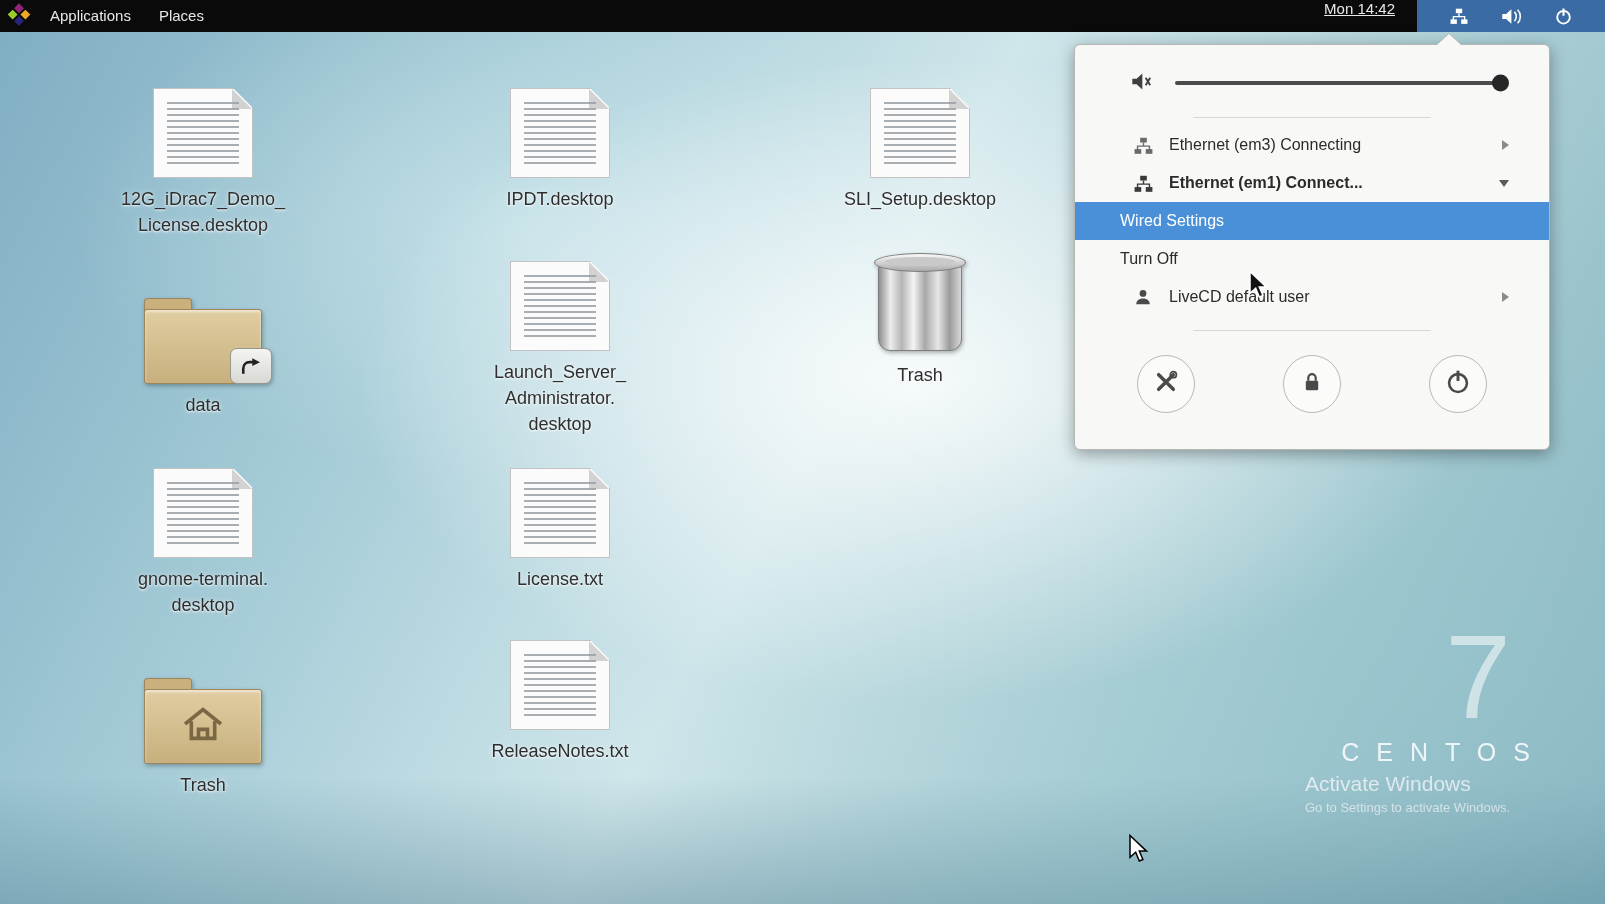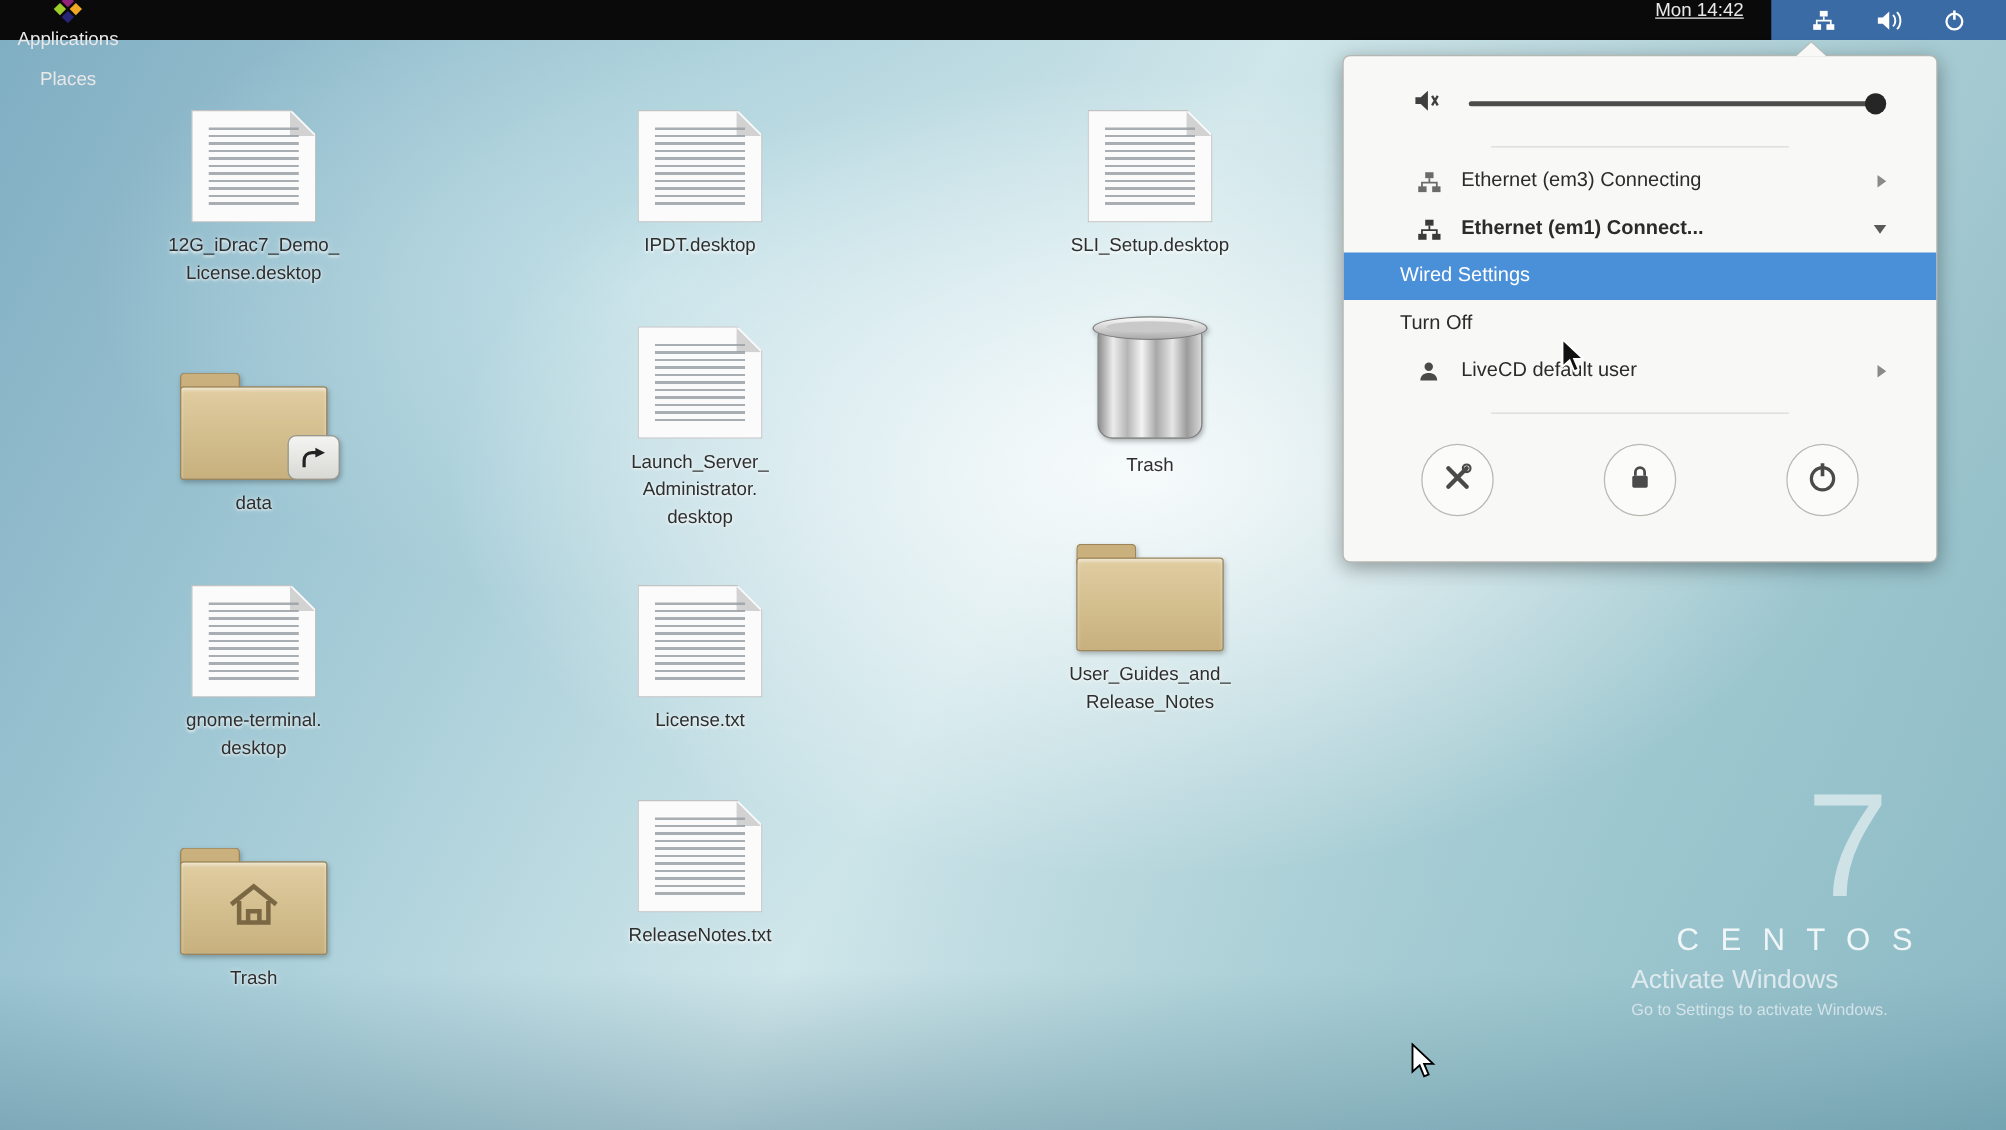--- a/index.html
+++ b/index.html
@@ -9,37 +9,37 @@
       radial-gradient(900px 520px at 57% 42%, rgba(255,255,255,.85), rgba(255,255,255,0) 62%),
       radial-gradient(760px 430px at 33% 25%, rgba(215,238,242,.55), rgba(215,238,242,0) 60%),
       radial-gradient(1250px 700px at 88% 72%, rgba(150,198,206,.45), rgba(150,198,206,0) 65%),
       linear-gradient(to top, rgba(70,118,138,.38), rgba(70,118,138,0) 14%),
       linear-gradient(118deg, #7fadc2 0%, #a7cdd8 28%, #cfe6ea 50%, #a9cdd4 74%, #85b2bf 100%);
   }
 
   
   .top-bar { position:absolute; top:0; left:0; right:0; height:32px; background:#0a0a0a;
     color:#e8e8e8; display:flex; align-items:center; justify-content:space-between; z-index:40; }
-  .tb-left { display:flex; align-items:center; height:100%;flex-direction:column; }
+  .tb-left { display:flex; align-items:center; height:100%; }
   .logo { width:18px; height:18px; margin:0 8px 0 10px; display:grid;
     grid-template-columns:7px 7px; grid-template-rows:7px 7px; gap:2px; transform:rotate(45deg); }
   .logo i { display:block; }
   .logo i:nth-child(1){background:#932279}.logo i:nth-child(2){background:#efa724}
   .logo i:nth-child(3){background:#9ccd2a}.logo i:nth-child(4){background:#262577}
   .tb-menu { padding:0 14px; line-height:32px; font-size:15px; cursor:default; }
   .tb-right { display:flex; align-items:flex-start; height:100%;text-decoration:underline; }
   .clock { font-size:15px; margin-right:22px; }
   .status-area { height:100%; width:188px; background:#3a6ba5; display:flex;
     align-items:center; justify-content:space-evenly; }
   .status-area svg { display:block; }
 
   
   .dicon { position:absolute; width:190px; text-align:center; z-index:5; }
   .dicon .art { height:96px; display:flex; align-items:flex-end; justify-content:center; }
-  .dicon .lbl { margin-top:8px; font-size:15px; line-height:1.45; color:#2e2e2e;
+  .dicon .lbl { margin-top:8px; font-size:18px; line-height:1.45; color:#2e2e2e;
     white-space:pre-line; text-shadow:0 1px 2px rgba(255,255,255,.85), 0 0 6px rgba(255,255,255,.6); }
 
   .doc-icon { position:relative; width:100px; height:90px; background:#fbfbfb;
     clip-path:polygon(0 0, calc(100% - 20px) 0, 100% 20px, 100% 100%, 0 100%);
     filter:drop-shadow(1px 2px 2px rgba(0,0,0,.3)); border:1px solid #c2c2c2; }
   .doc-icon .fold { position:absolute; top:0; right:0; width:20px; height:20px;
     background:#d2d2d2; clip-path:polygon(0 0,100% 100%,0 100%); }
   .doc-icon .lines { position:absolute; left:13px; right:13px; top:13px; bottom:11px;
     background:repeating-linear-gradient(to bottom, #9aa0a6 0 2px, transparent 2px 6px); opacity:.85; }
 
@@ -209,30 +209,20 @@
         </div>
       </div>
     <div class="lbl">SLI_Setup.desktop</div>
   </div>
   <div class="dicon" style="left:825px; top:258px;">
     <div class="art">
         <div class="trash-icon"></div>
       </div>
     <div class="lbl">Trash</div>
   </div>
-  <div class="dicon" style="left:825px; top:425px;">
-    <div class="art">
-        <div class="folder-icon">
-          <span class="tab"></span>
-          <span class="fbody"></span>
-        </div>
-      </div>
-    <div class="lbl">User_Guides_and_
-Release_Notes</div>
-  </div>
 
   <div class="wm">
     <div class="seven">7</div>
     <div class="brand">CENTOS</div>
   </div>
   <div class="activate">
     <div class="t1">Activate Windows</div>
     <div class="t2">Go to Settings to activate Windows.</div>
   </div>
 

